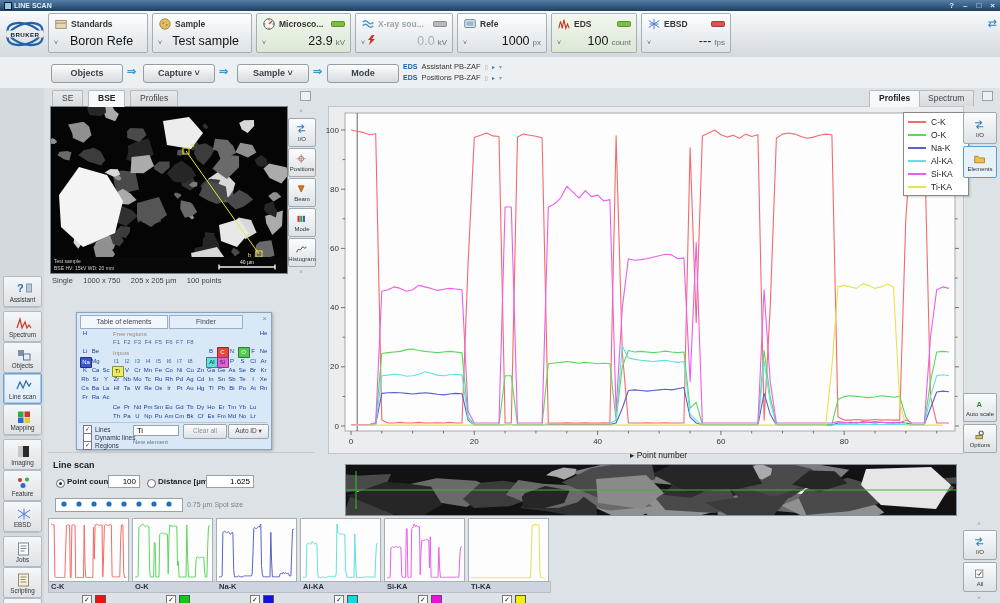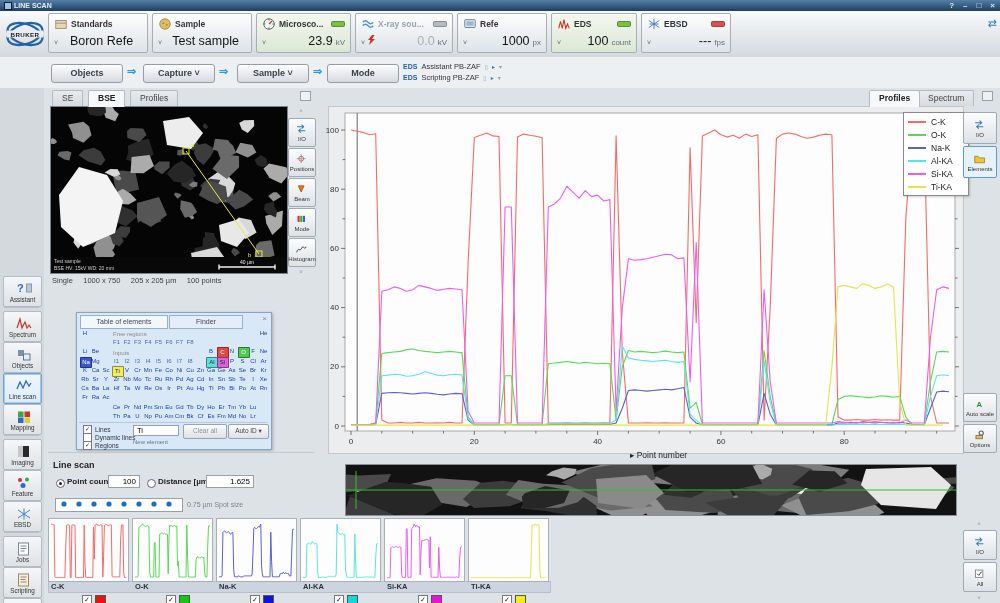--- a/index.html
+++ b/index.html
@@ -230,21 +230,21 @@
       <div class="wfbtn" style="left: 327px;">Mode</div>
       <div class="mrow" style="top: 4px;">
         <span class="mtag">EDS</span>
         <span>Assistant PB-ZAF</span>
         <span class="mico">▯</span>
         <span class="mico blue">▸</span>
         <span class="mico">▾</span>
       </div>
       <div class="mrow" style="top: 15px;">
         <span class="mtag">EDS</span>
-        <span>Scripting PB-ZAF</span>
+        <span>Positions PB-ZAF</span>
         <span class="mico">▯</span>
         <span class="mico blue">▸</span>
         <span class="mico">▾</span>
       </div>
     </div>
 
   <div id="sidebar" class="abs">
       <div class="sbitem" style="top: 188px;">
         <span>
           <svg width="18" height="15" viewBox="0 0 18 15">

